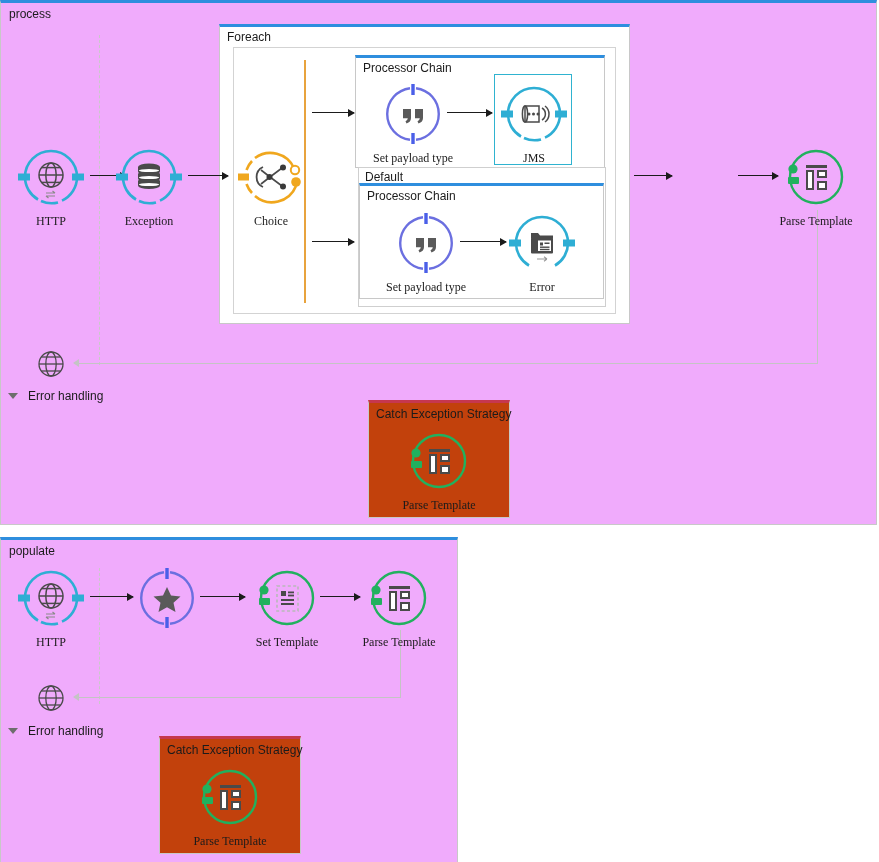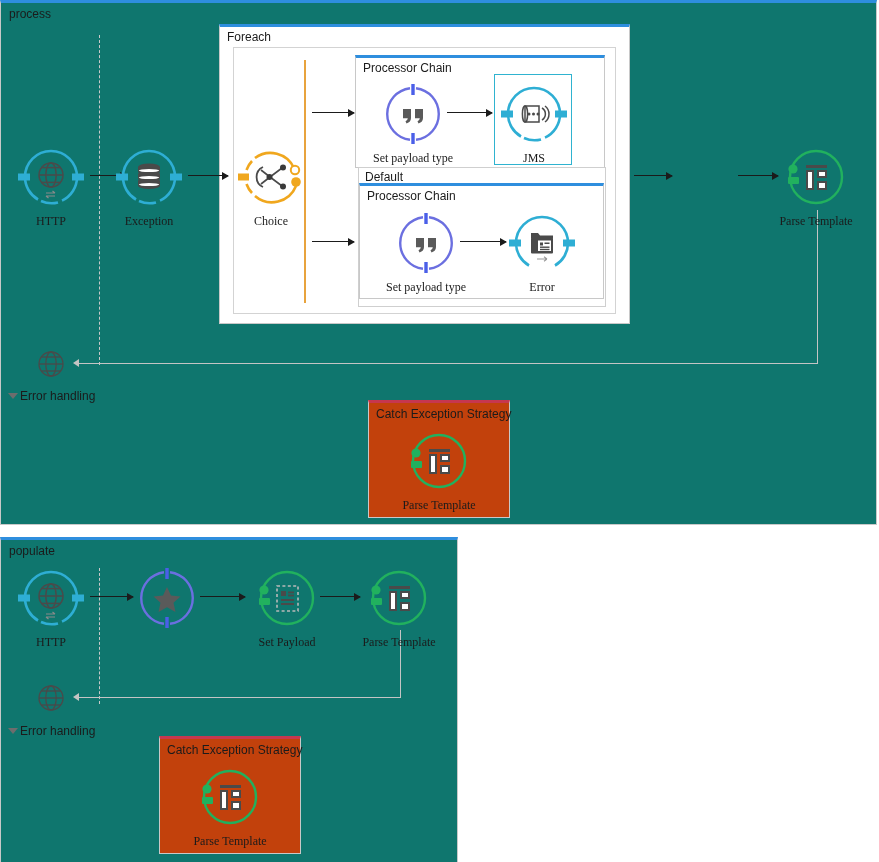--- a/index.html
+++ b/index.html
@@ -12,21 +12,21 @@
     font-family: "Liberation Sans", sans-serif;
     font-size: 12px;
     color: #1b1b1b;
     overflow: hidden;
   }
   .canvas { position: absolute; inset: 0; }
 
   
   .flow {
     position: absolute;
-    background: #0f766e;
+    background: #f0abfc;
     border: 1px solid #c8c8c8;
     border-top: 3px solid #2e8ede;
     box-sizing: border-box;
   }
   .flow-title {
     position: absolute;
     top: 4px; left: 8px;
     font-size: 12px;
     color: #1b1b1b;
     white-space: nowrap;
@@ -151,21 +151,21 @@
     background: #e8a33d;
   }
 
   
   .err-head {
     position: absolute;
     font-size: 12px;
     color: #1b1b1b;
     display: flex;
     align-items: center;
-    gap: 2px;
+    gap: 10px;
     white-space: nowrap;
   }
   .tri {
     width: 0; height: 0;
     border-left: 5px solid transparent;
     border-right: 5px solid transparent;
     border-top: 6px solid #6d6d6d;
     display: inline-block;
   }
   svg { display: block; overflow: visible; }
@@ -506,21 +506,21 @@
         <rect x="19" y="17" width="21" height="25" fill="none" stroke="#b9b9b9" stroke-width="1.6" stroke-dasharray="3 2.4"></rect>
         <g fill="#4a4a4a">
           <rect x="23" y="22" width="5" height="5"></rect>
           <rect x="30" y="22.5" width="6" height="1.8"></rect>
           <rect x="30" y="25.6" width="6" height="1.8"></rect>
           <rect x="23" y="30" width="13" height="2"></rect>
           <rect x="23" y="34" width="13" height="2"></rect>
         </g>
       </svg>
     </div>
-    <div class="label">Set Payload</div>
+    <div class="label">Set Template</div>
   </div>
 
   <div class="node" style="left:359px; top:569px;">
     <div class="ring-wrap">
       <svg width="58" height="58" viewBox="0 0 58 58">
         <circle cx="29" cy="29" r="26" fill="none" stroke="#21b15e" stroke-width="2.4"></circle>
         <circle cx="6" cy="21" r="4.6" fill="#21b15e"></circle>
         <rect x="1" y="29" width="11" height="7" rx="1" fill="#21b15e"></rect>
         <g fill="#4a4a4a">
           <rect x="19" y="17" width="21" height="3"></rect>

